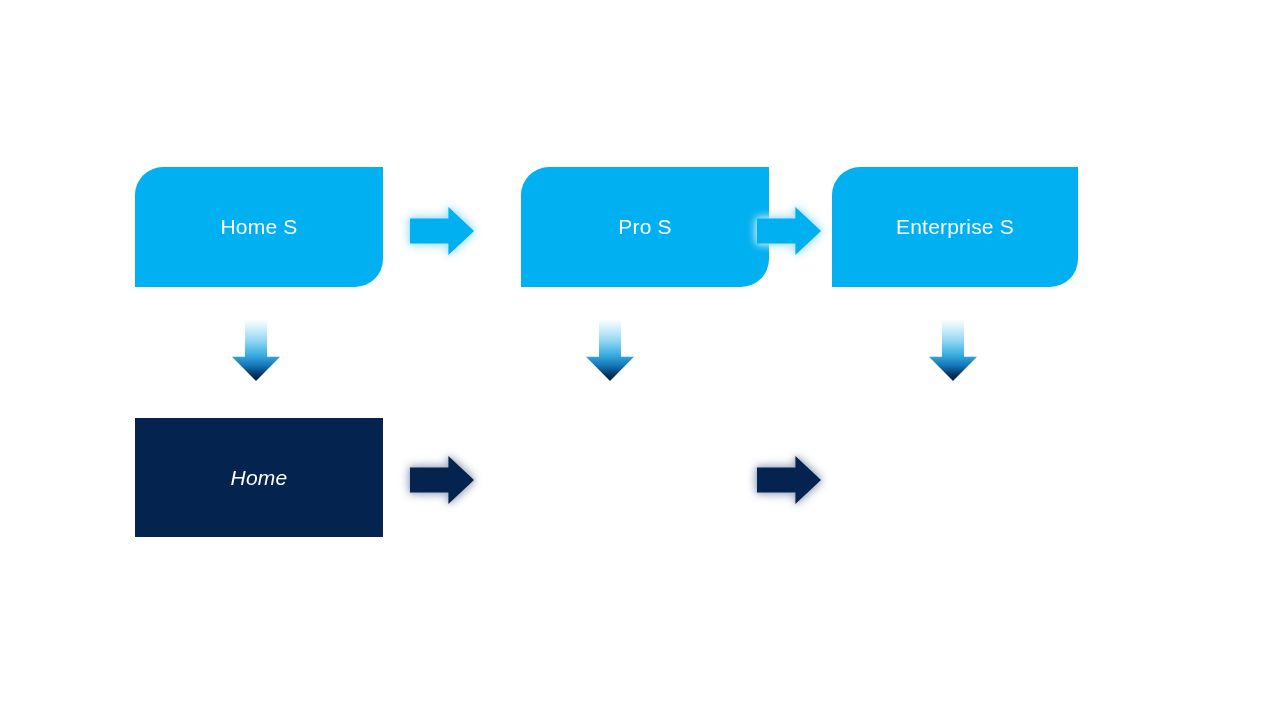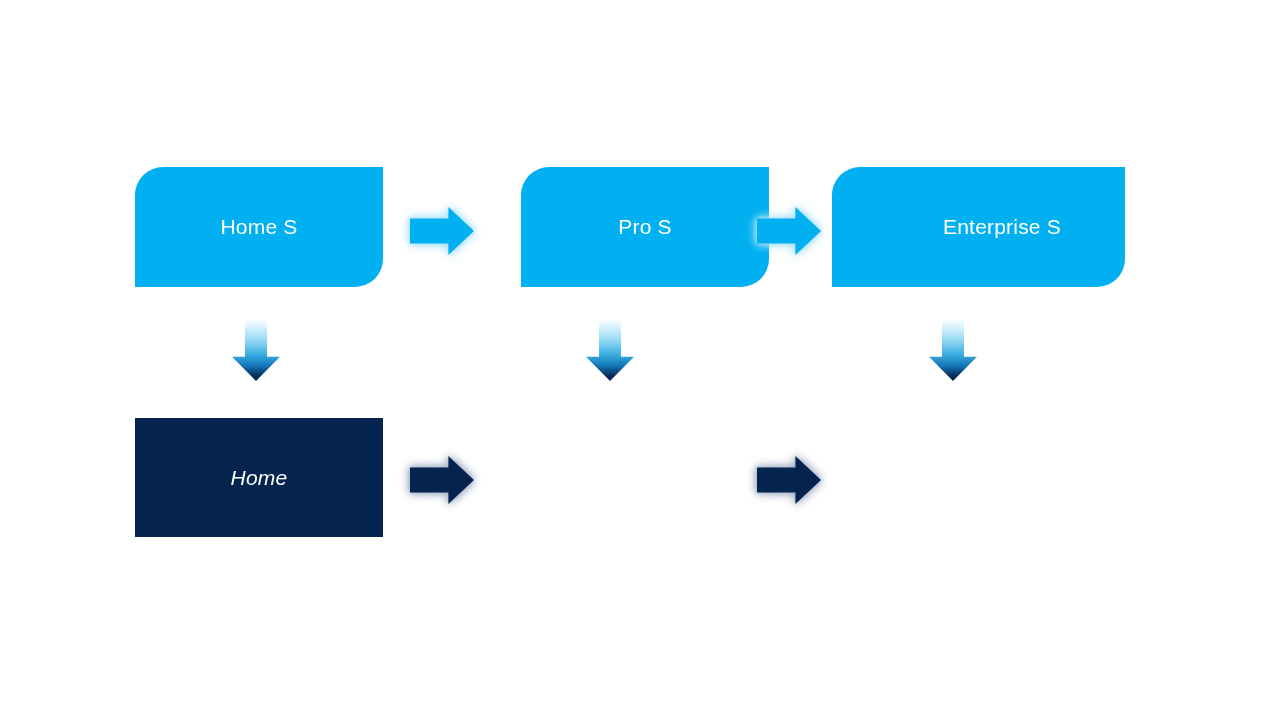--- a/index.html
+++ b/index.html
@@ -28,21 +28,21 @@
     background: var(--primary-light, #00B0F0);
     border-radius: 28px 0 28px 0; 
   }
   .box.dark {
     background: var(--primary-dark, #04234F);
     font-style: italic;
   }
   
   .col1 { left: 135px; width: 248px; }
   .col2 { left: 485px; width: 248px; margin-left: 36px; }
-  .col3 { left: 832px; width: 246px; padding-left: 47px; }
+  .col3 { left: 832px; width: 246px; }
   .row-top { top: 167px; height: 120px; }
   .row-bottom { top: 418px; height: 119px; }
 
   
   .h-arrow-wrap {
     position: absolute;
     width: 64px;
     height: 48px;
   }
   .h-arrow-wrap.light { filter: drop-shadow(0 0 5px var(--light-glow, #ADE3F9)) drop-shadow(0 0 2px var(--light-glow, #ADE3F9)); }

